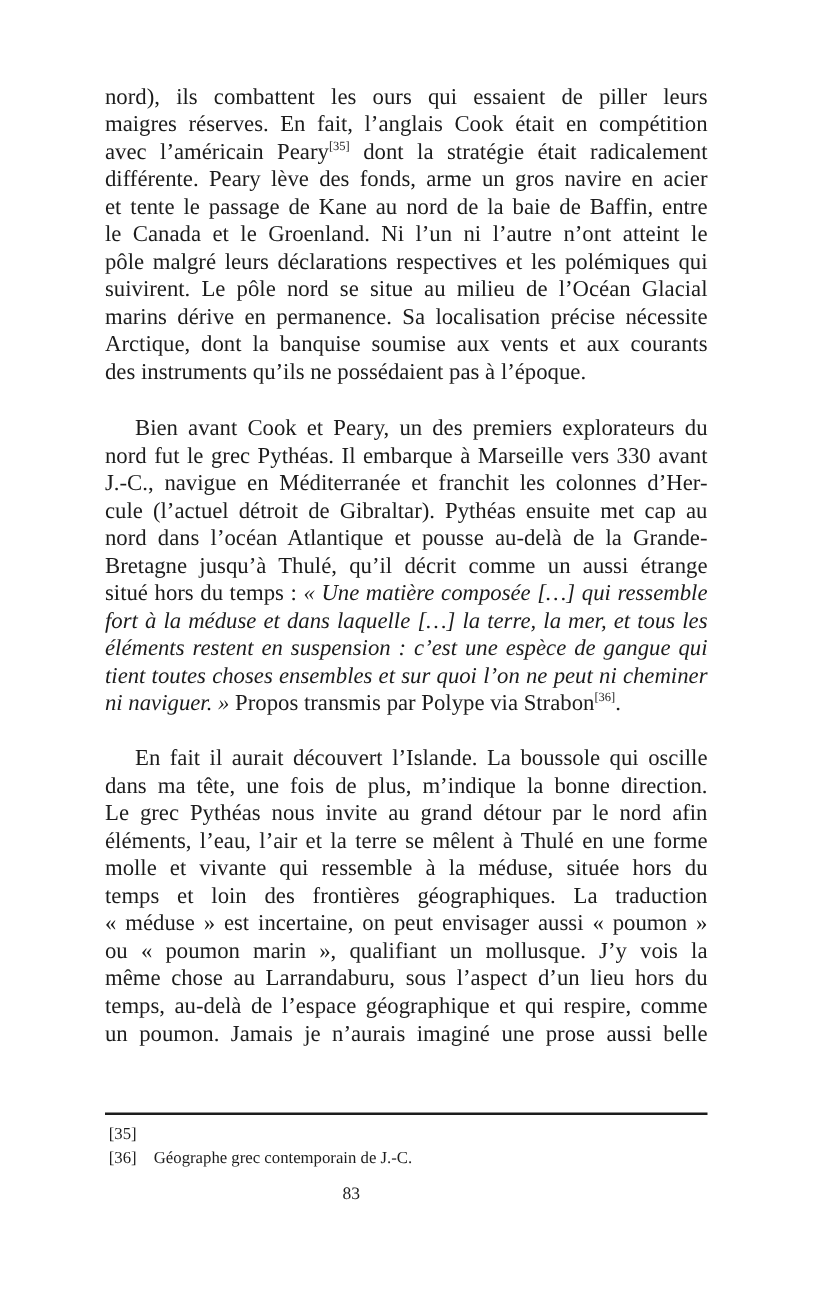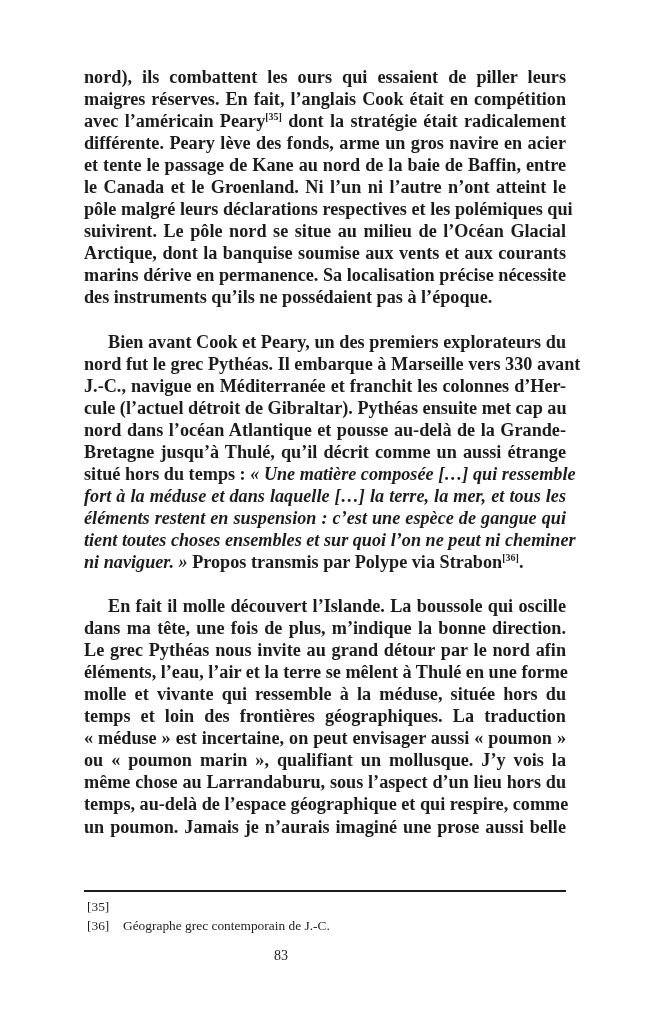--- a/index.html
+++ b/index.html
@@ -1,20 +1,20 @@
 <!DOCTYPE html>
 <html><head>
   <meta charset="utf-8">
   <style>
     html, body { margin: 0; padding: 0; background: #ffffff; }
     body { width: 650px; height: 1036px; position: relative; overflow: hidden; }
     .page {
       position: absolute; left: 84px; top: 66px; width: 482px;
       font-family: "Liberation Serif", "DejaVu Serif", serif;
-      color: #1c1c1c; font-size: 18.2px; line-height: 22.05px; font-weight: bold;
+      color: #1c1c1c; font-size: 18.2px; line-height: 22.05px;
     }
     .para { margin: 0; text-align: justify; text-align-last: left; hyphens: manual; }
     .gap { height: 22px; }
     .line { display: block; text-align: justify; text-align-last: justify; white-space: nowrap; }
     .line.last { text-align-last: left; }
     .line.indent { padding-left: 24px; }
     sup { font-size: 10px; line-height: 0; vertical-align: 0; position: relative; top: -7px; }
     em { font-style: italic; }
     .rule { position: absolute; left: 84px; top: 890px; width: 482px; height: 1.5px; background: #1c1c1c; }
     .footnotes {
@@ -36,43 +36,43 @@
 
   <div class="para">
     <span class="line">nord), ils combattent les ours qui essaient de piller leurs</span>
     <span class="line">maigres réserves. En fait, l’anglais Cook était en compétition</span>
     <span class="line"><span>avec l’américain Peary</span><sup>[35]</sup><span> dont la stratégie était radicalement</span></span>
     <span class="line">différente. Peary lève des fonds, arme un gros navire en acier</span>
     <span class="line">et tente le passage de Kane au nord de la baie de Baffin, entre</span>
     <span class="line">le Canada et le Groenland. Ni l’un ni l’autre n’ont atteint le</span>
     <span class="line">pôle malgré leurs déclarations respectives et les polémiques qui</span>
     <span class="line">suivirent. Le pôle nord se situe au milieu de l’Océan Glacial</span>
+    <span class="line">marins dérive en permanence. Sa localisation précise nécessite</span>
     <span class="line">Arctique, dont la banquise soumise aux vents et aux courants</span>
-    <span class="line">marins dérive en permanence. Sa localisation précise nécessite</span>
     <span class="line last">des instruments qu’ils ne possédaient pas à l’époque.</span>
   </div>
   <div class="gap"></div>
 
   <div class="para">
     <span class="line indent">Bien avant Cook et Peary, un des premiers explorateurs du</span>
     <span class="line">nord fut le grec Pythéas. Il embarque à Marseille vers 330 avant</span>
     <span class="line">J.-C., navigue en Méditerranée et franchit les colonnes d’Her-</span>
     <span class="line">cule (l’actuel détroit de Gibraltar). Pythéas ensuite met cap au</span>
     <span class="line">nord dans l’océan Atlantique et pousse au-delà de la Grande-</span>
     <span class="line">Bretagne jusqu’à Thulé, qu’il décrit comme un aussi étrange</span>
     <span class="line"><span>situé hors du temps : </span><em>« Une matière composée […] qui ressemble</em></span>
     <span class="line"><em>fort à la méduse et dans laquelle […] la terre, la mer, et tous les</em></span>
     <span class="line"><em>éléments restent en suspension : c’est une espèce de gangue qui</em></span>
     <span class="line"><em>tient toutes choses ensembles et sur quoi l’on ne peut ni cheminer</em></span>
     <span class="line last"><em>ni naviguer. »</em><span> Propos transmis par Polype via Strabon</span><sup>[36]</sup><span>.</span></span>
   </div>
   <div class="gap"></div>
 
   <div class="para">
-    <span class="line indent">En fait il molle découvert l’Islande. La boussole qui oscille</span>
+    <span class="line indent">En fait il aurait découvert l’Islande. La boussole qui oscille</span>
     <span class="line">dans ma tête, une fois de plus, m’indique la bonne direction.</span>
     <span class="line">Le grec Pythéas nous invite au grand détour par le nord afin</span>
     <span class="line">éléments, l’eau, l’air et la terre se mêlent à Thulé en une forme</span>
     <span class="line">molle et vivante qui ressemble à la méduse, située hors du</span>
     <span class="line">temps et loin des frontières géographiques. La traduction</span>
     <span class="line">« méduse » est incertaine, on peut envisager aussi « poumon »</span>
     <span class="line">ou « poumon marin », qualifiant un mollusque. J’y vois la</span>
     <span class="line">même chose au Larrandaburu, sous l’aspect d’un lieu hors du</span>
     <span class="line">temps, au-delà de l’espace géographique et qui respire, comme</span>
     <span class="line">un poumon. Jamais je n’aurais imaginé une prose aussi belle</span>

